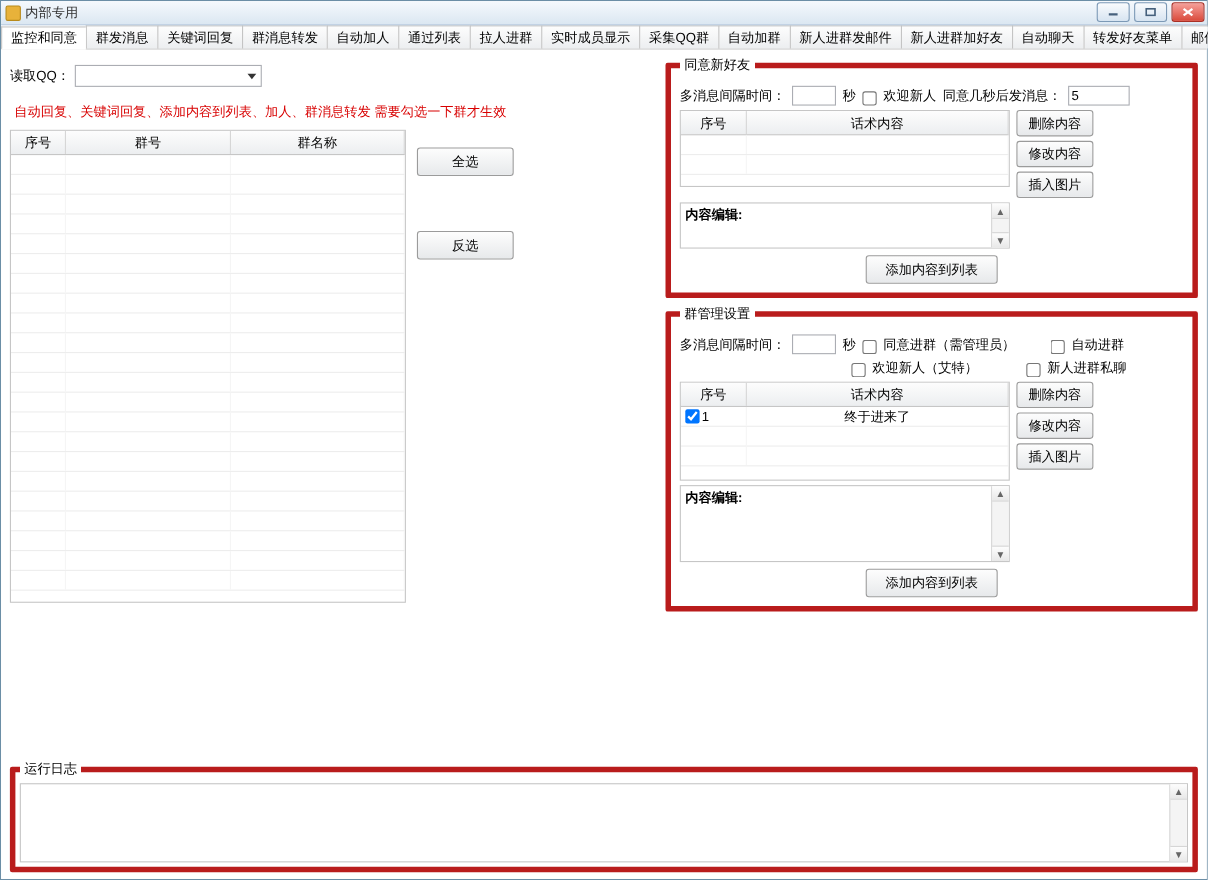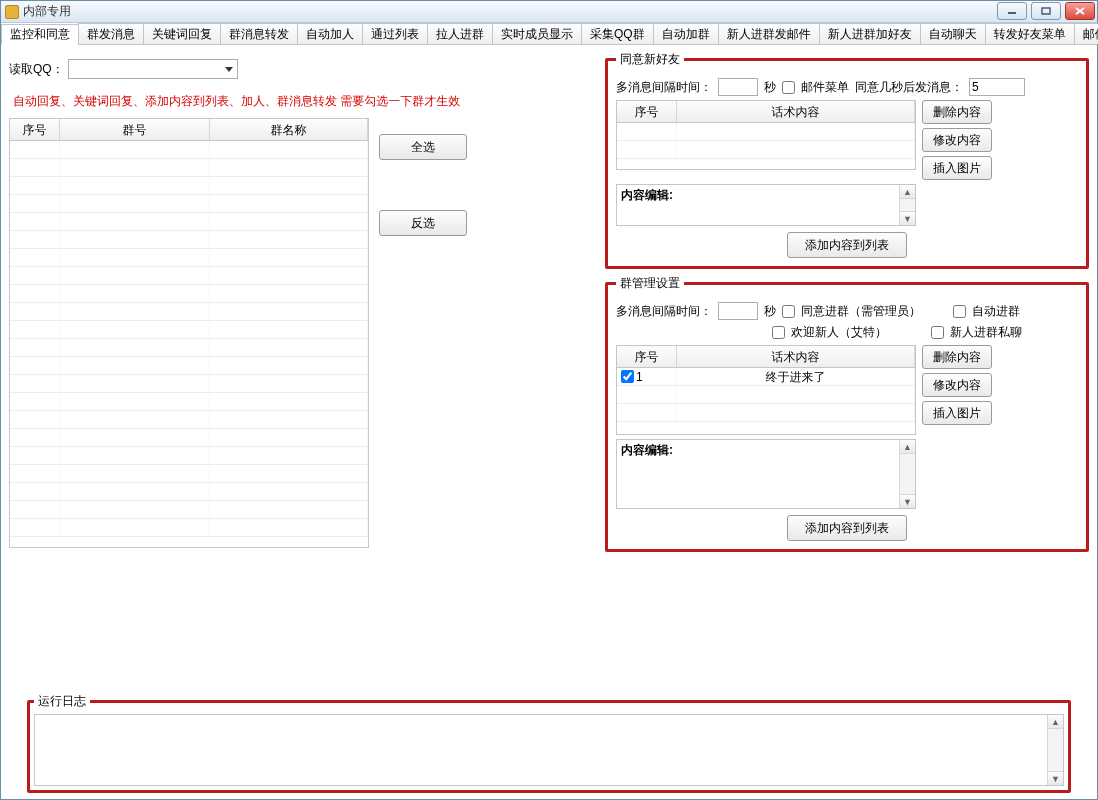--- a/index.html
+++ b/index.html
@@ -167,27 +167,27 @@
   min-width: 88px; height: 26px;
   background: linear-gradient(#fdfdfd, #e7e9eb);
   border: 1px solid #9b9b9b;
   border-radius: 3px;
   font-size: 12px;
   display: inline-flex; align-items: center; justify-content: center;
   cursor: default;
 }
 .btn-small { min-width: 70px; height: 24px; }
 fieldset {
-  border: 3px solid #b91c1c;
+  border: 5px solid #b91c1c;
   border-radius: 2px;
   padding: 6px 8px 8px 8px;
 }
 legend { font-size: 12px; padding: 0 4px; }
 .row {
-  display: flex; align-items: center; gap: 6px;
+  display: flex; align-items: flex-end; gap: 6px;
   margin: 4px 0;
   font-size: 12px;
 }
 input[type=text].small {
   width: 40px; height: 18px;
   border: 1px solid #abadb3;
   padding: 0 2px;
   font-size: 12px;
 }
 input[type=text].med {
@@ -219,21 +219,21 @@
 }
 .sbtn {
   height: 14px; display:flex; align-items:center; justify-content:center;
   font-size: 9px; color: #666;
   background: linear-gradient(#fdfdfd,#e8e8e8);
   border-bottom: 1px solid #d6d6d6;
 }
 .sbtn:last-child { border-bottom: none; border-top: 1px solid #d6d6d6; }
 .center-btn { display:flex; justify-content:center; margin-top: 6px; }
 .logfield {
-  margin: 6px 26px;
+  margin: 6px 8px;
 }
 .logfield fieldset { padding: 4px; }
 .logbox {
   width: 100%; height: 72px;
   border: 1px solid #c6c6c6;
   resize: none;
   font-size: 12px;
   position: relative;
 }
 .logbox .scroll {
@@ -438,21 +438,21 @@
 
       <div class="rightpane">
 
         <fieldset>
           <legend>同意新好友</legend>
           <div class="row">
             <span>多消息间隔时间：</span>
             <input type="text" class="small" style="">
             <span>秒</span>
             <input type="checkbox" class="chk" style="">
-            <span>邮件菜单</span>
+            <span>欢迎新人</span>
             <span>同意几秒后发消息：</span>
             <input type="text" class="med" value="5" style="">
           </div>
           <div class="inline-grid-wrap">
             <div class="grid" style="width:300px; height:70px;">
               <div class="grid-head">
                 <div style="width:60px;">序号</div>
                 <div style="flex:1;">话术内容</div>
               </div>
               <div class="grid-body" style="height:46px;">

